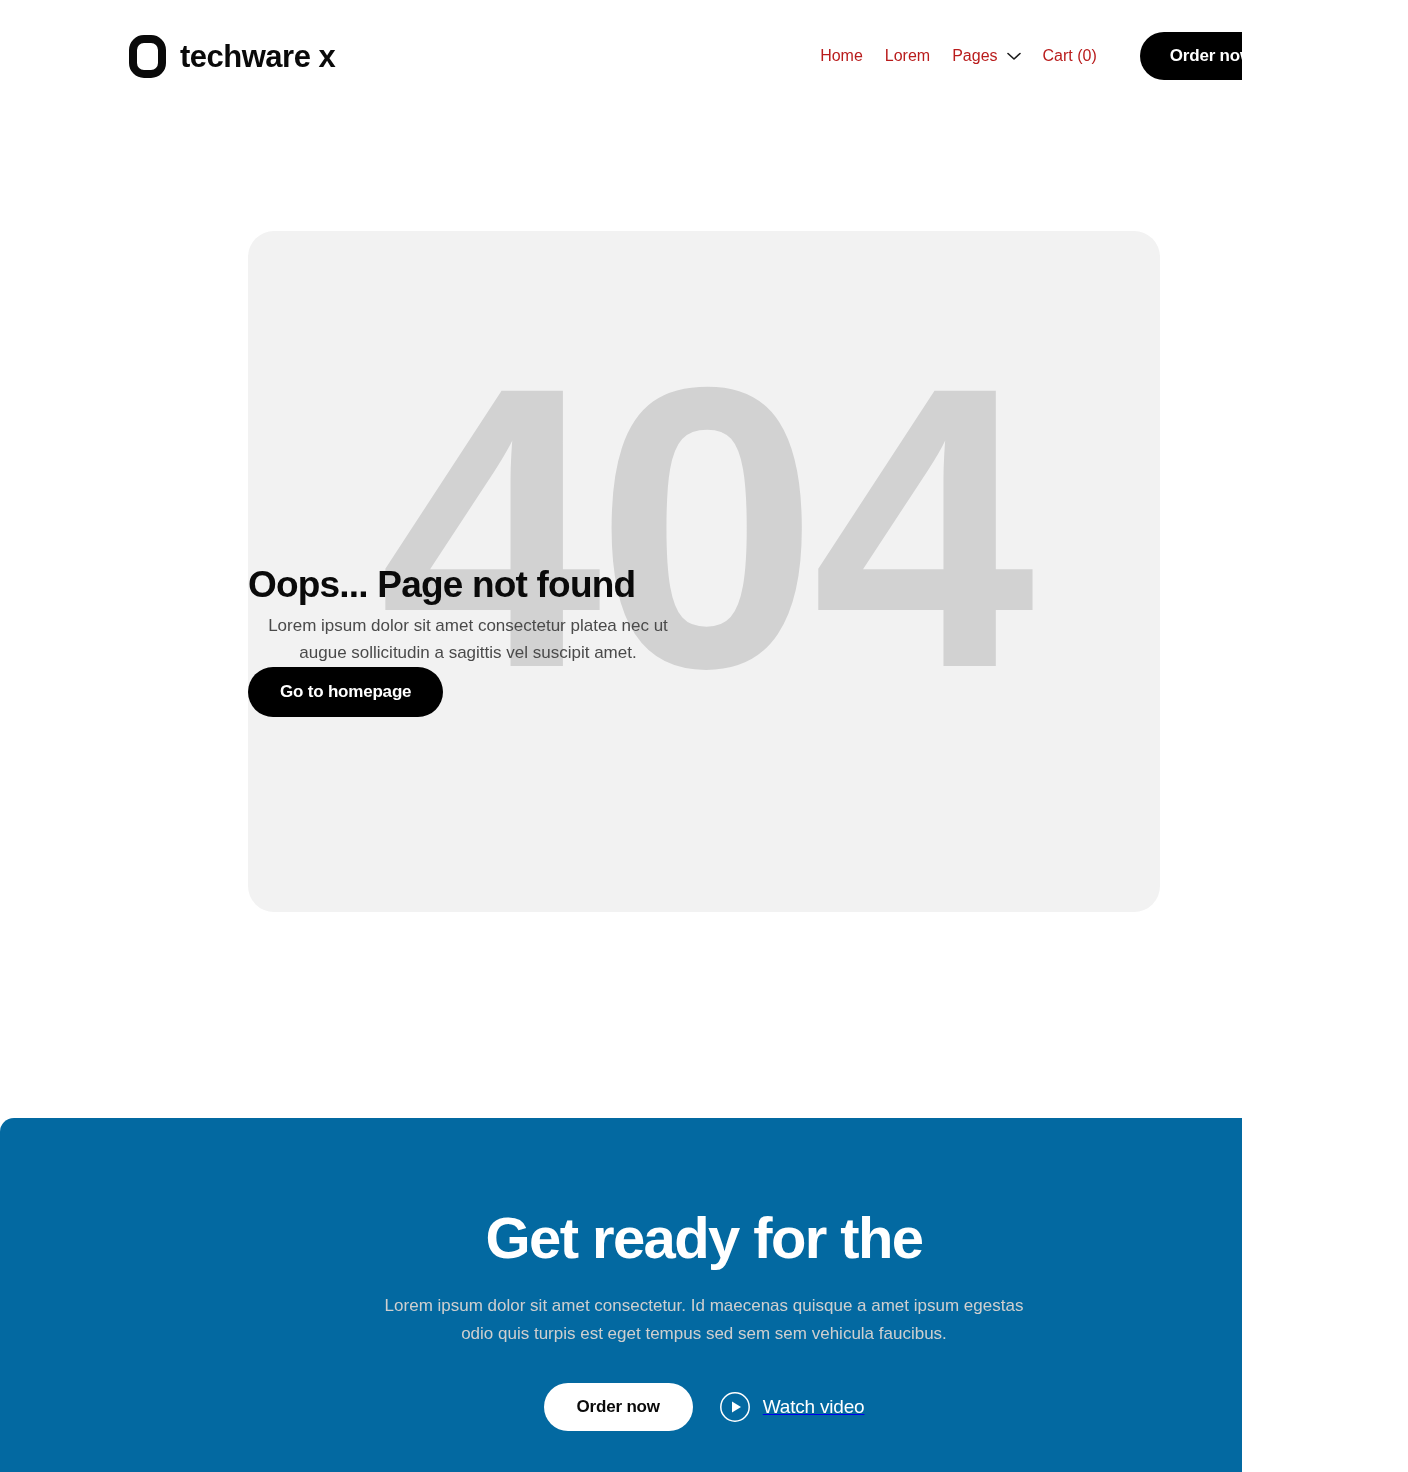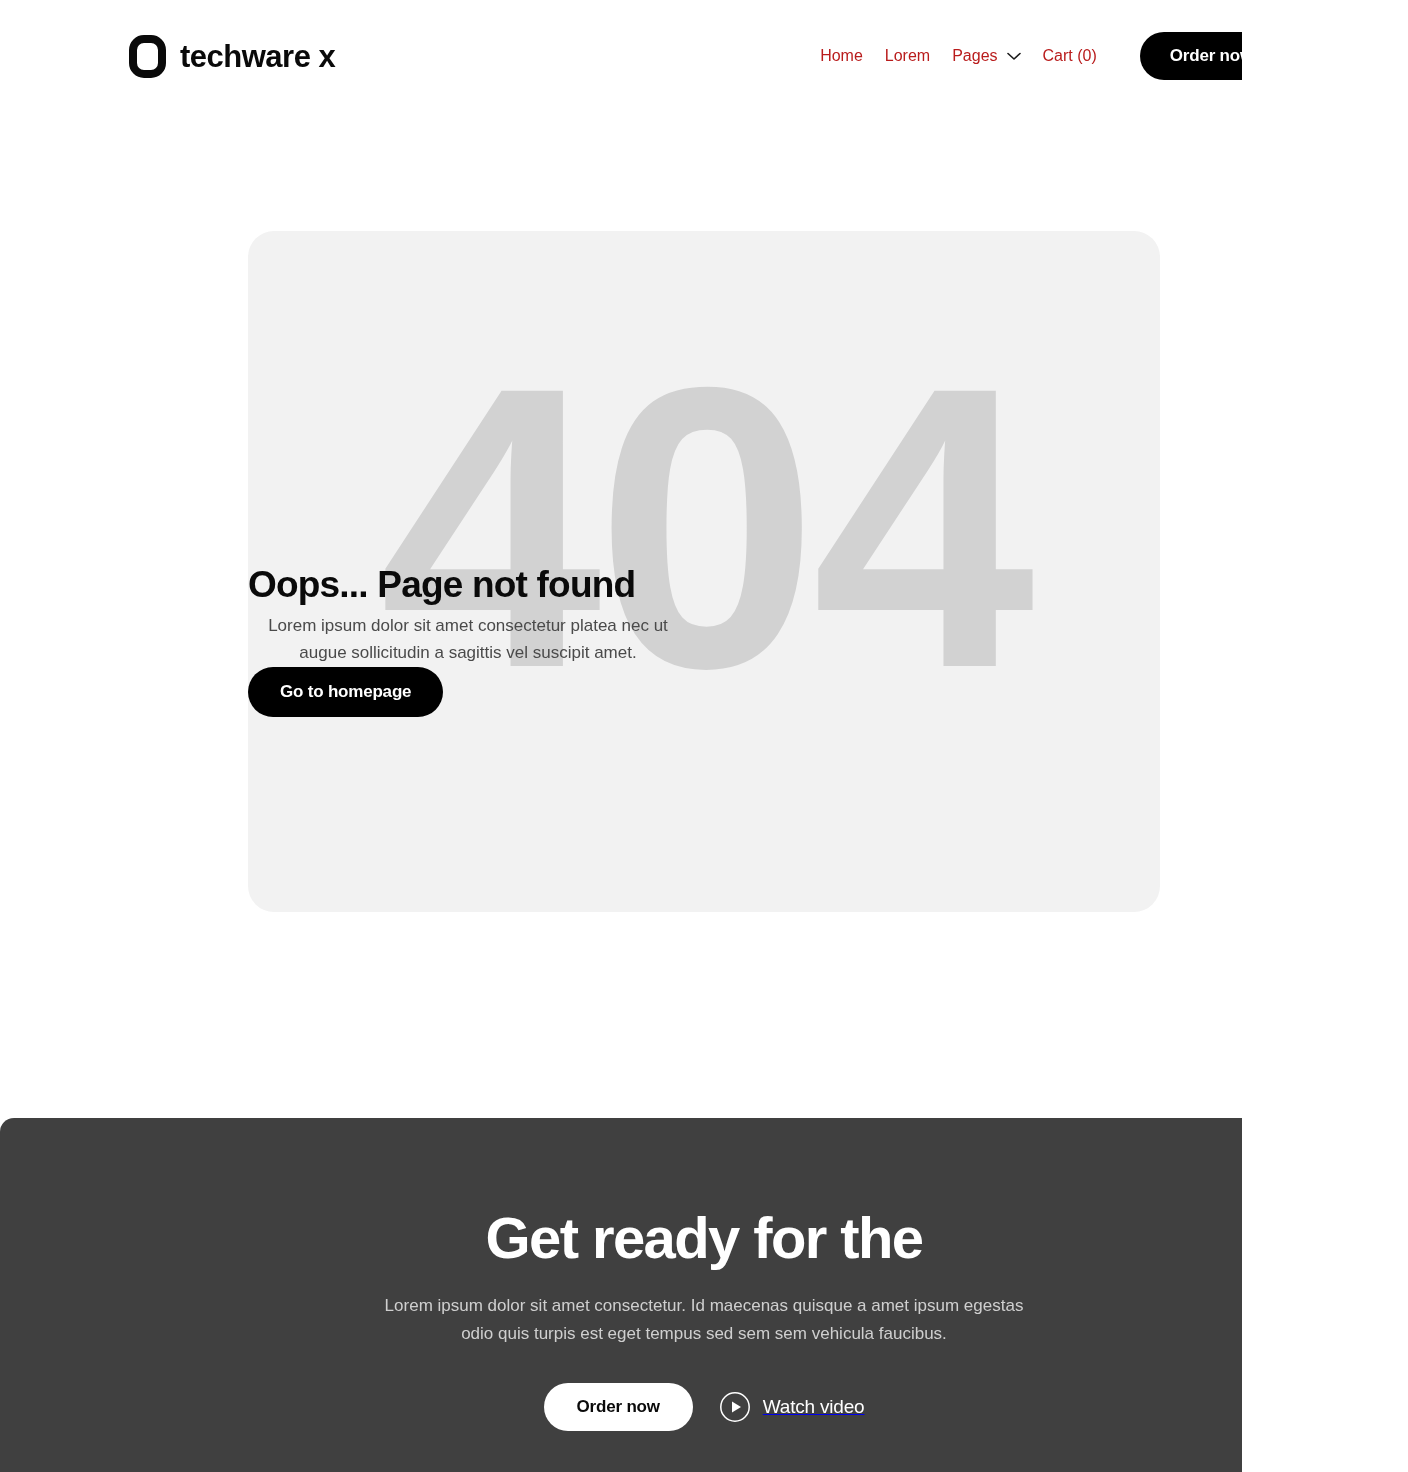--- a/index.html
+++ b/index.html
@@ -182,21 +182,21 @@
     letter-spacing: -0.2px;
   }
 
   
   .cta {
     position: absolute;
     left: 0;
     top: 1118px;
     width: 1408px;
     height: 354px;
-    background: #404040;
+    background: #0369a1;
     border-radius: 14px 14px 0 0;
     display: flex;
     flex-direction: column;
     align-items: center;
     overflow: hidden;
   }
 
   .cta-title {
     margin-top: 90px;
     font-size: 58px;

